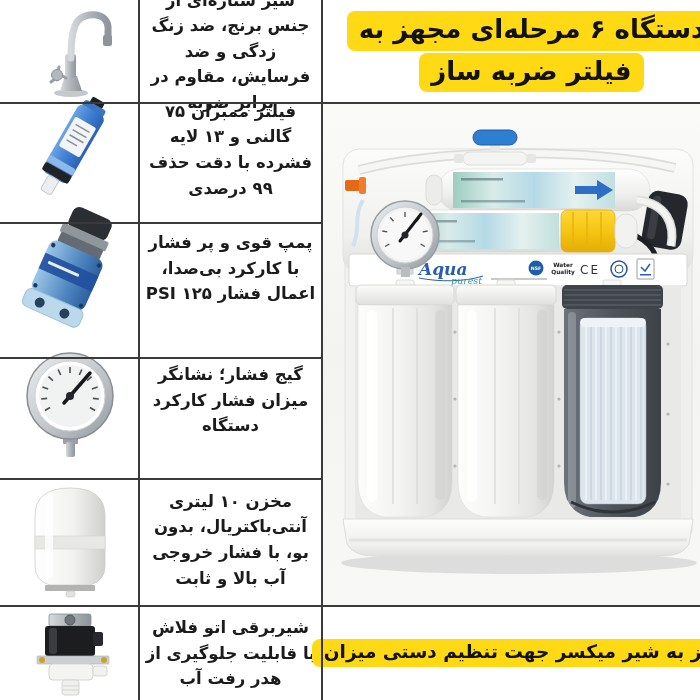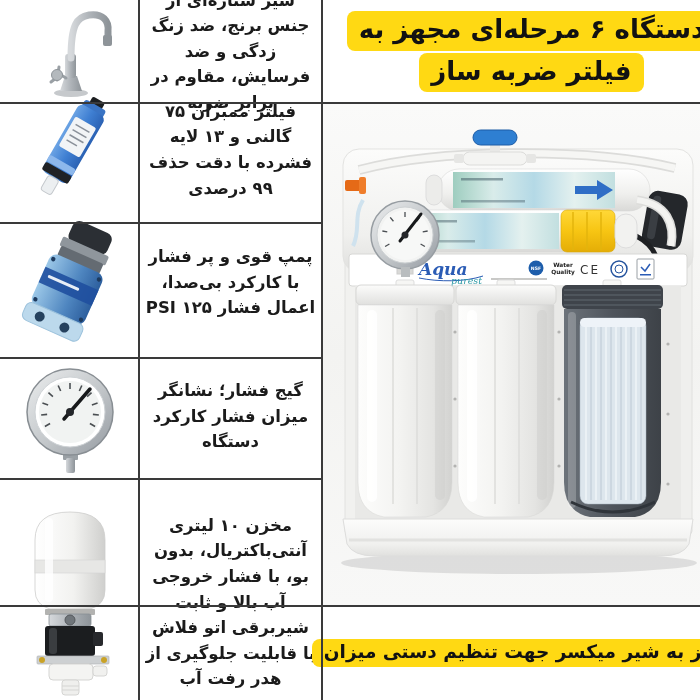--- a/index.html
+++ b/index.html
@@ -146,21 +146,21 @@
           <rect x="44" y="78" width="30" height="9" rx="2" fill="#202225"></rect>
           <rect x="53" y="88" width="12" height="17" rx="3" fill="#eceff1" stroke="#c4c8cc" stroke-width="1"></rect>
         </g>
       </svg>
     </div>
     <div class="cell txt">
       <p>فیلتر ممبران ۷۵ گالنی و ۱۳ لایه فشرده با دقت حذف ۹۹ درصدی</p>
     </div>
   </div>
 
-  <div class="row" style="top:231px;height:103px">
+  <div class="row" style="top:217px;height:103px">
     <div class="cell img">
       <svg width="118" height="126" viewBox="0 0 118 126">
         <g transform="rotate(24 59 63)">
           <rect x="38" y="2" width="42" height="23" rx="7" fill="#2b2f34"></rect>
           <rect x="34" y="23" width="50" height="10" rx="2" fill="#8f969c"></rect>
           <rect x="36" y="32" width="46" height="11" rx="2" fill="#646b72"></rect>
           <rect x="30" y="42" width="58" height="56" rx="8" fill="url(#pumpBlue)"></rect>
           <rect x="30" y="58" width="58" height="17" fill="#1f4f9e" opacity="0.9"></rect>
           <rect x="36" y="64" width="34" height="3" rx="1.5" fill="#e8eef6"></rect>
           <rect x="28" y="96" width="62" height="19" rx="6" fill="#bcd9ec" stroke="#9cc2dc" stroke-width="1"></rect>
@@ -171,21 +171,21 @@
           <circle cx="34" cy="92" r="2.2" fill="#1d3a5e"></circle>
             <circle cx="84" cy="92" r="2.2" fill="#1d3a5e"></circle>
         </g>
       </svg>
     </div>
     <div class="cell txt">
       <p>پمپ قوی و پر فشار با کارکرد بی‌صدا، اعمال فشار ۱۲۵ PSI</p>
     </div>
   </div>
 
-  <div class="row" style="top:372px;height:89px">
+  <div class="row" style="top:356px;height:89px">
     <div class="cell img">
       <svg width="114" height="114" viewBox="0 0 114 114">
         <rect x="50" y="92" width="15" height="8" rx="1" fill="#9aa0a5"></rect>
         <rect x="53" y="98" width="9" height="15" rx="2" fill="url(#chromeGrad)"></rect>
         <circle cx="57" cy="52" r="43" fill="url(#bezelGrad)" stroke="#888e93" stroke-width="1.5"></circle>
         <circle cx="57" cy="52" r="35" fill="#ffffff" stroke="#cfd3d6" stroke-width="1"></circle>
         <circle cx="57" cy="52" r="31" fill="#f1f3f2"></circle>
         <g stroke="#4a4e52" stroke-width="1.6">
           <line x1="57" y1="23" x2="57" y2="29" transform="rotate(-120 57 52)"></line>
           <line x1="57" y1="23" x2="57" y2="29" transform="rotate(-96 57 52)"></line>
@@ -201,21 +201,21 @@
         </g>
         <line x1="51" y1="59" x2="77" y2="29" stroke="#17191b" stroke-width="3.5" stroke-linecap="round"></line>
         <circle cx="57" cy="52" r="4" fill="#24262a"></circle>
       </svg>
     </div>
     <div class="cell txt">
       <p>گیج فشار؛ نشانگر میزان فشار کارکرد دستگاه</p>
     </div>
   </div>
 
-  <div class="row" style="top:488px;height:152px">
+  <div class="row" style="top:464px;height:152px">
     <div class="cell img">
       <svg width="110" height="120" viewBox="0 0 110 120">
         <path d="M20,36 Q20,8 55,8 Q90,8 90,36 L90,86 Q90,101 75,105 L35,105 Q20,101 20,86 Z" fill="url(#tankGrad)" stroke="#cdcdcb" stroke-width="0.8"></path>
         <rect x="20" y="56" width="70" height="13" fill="#e7e7e5" stroke="#d4d4d2" stroke-width="0.6"></rect>
         <rect x="30" y="105" width="50" height="6" rx="1" fill="#b3b3b1"></rect>
         <rect x="51" y="111" width="9" height="6" rx="2" fill="#e2e2e0" stroke="#c2c2c0" stroke-width="0.6"></rect>
         <rect x="30" y="14" width="8" height="84" rx="4" fill="#ffffff" opacity="0.8"></rect>
       </svg>
     </div>
     <div class="cell txt">

